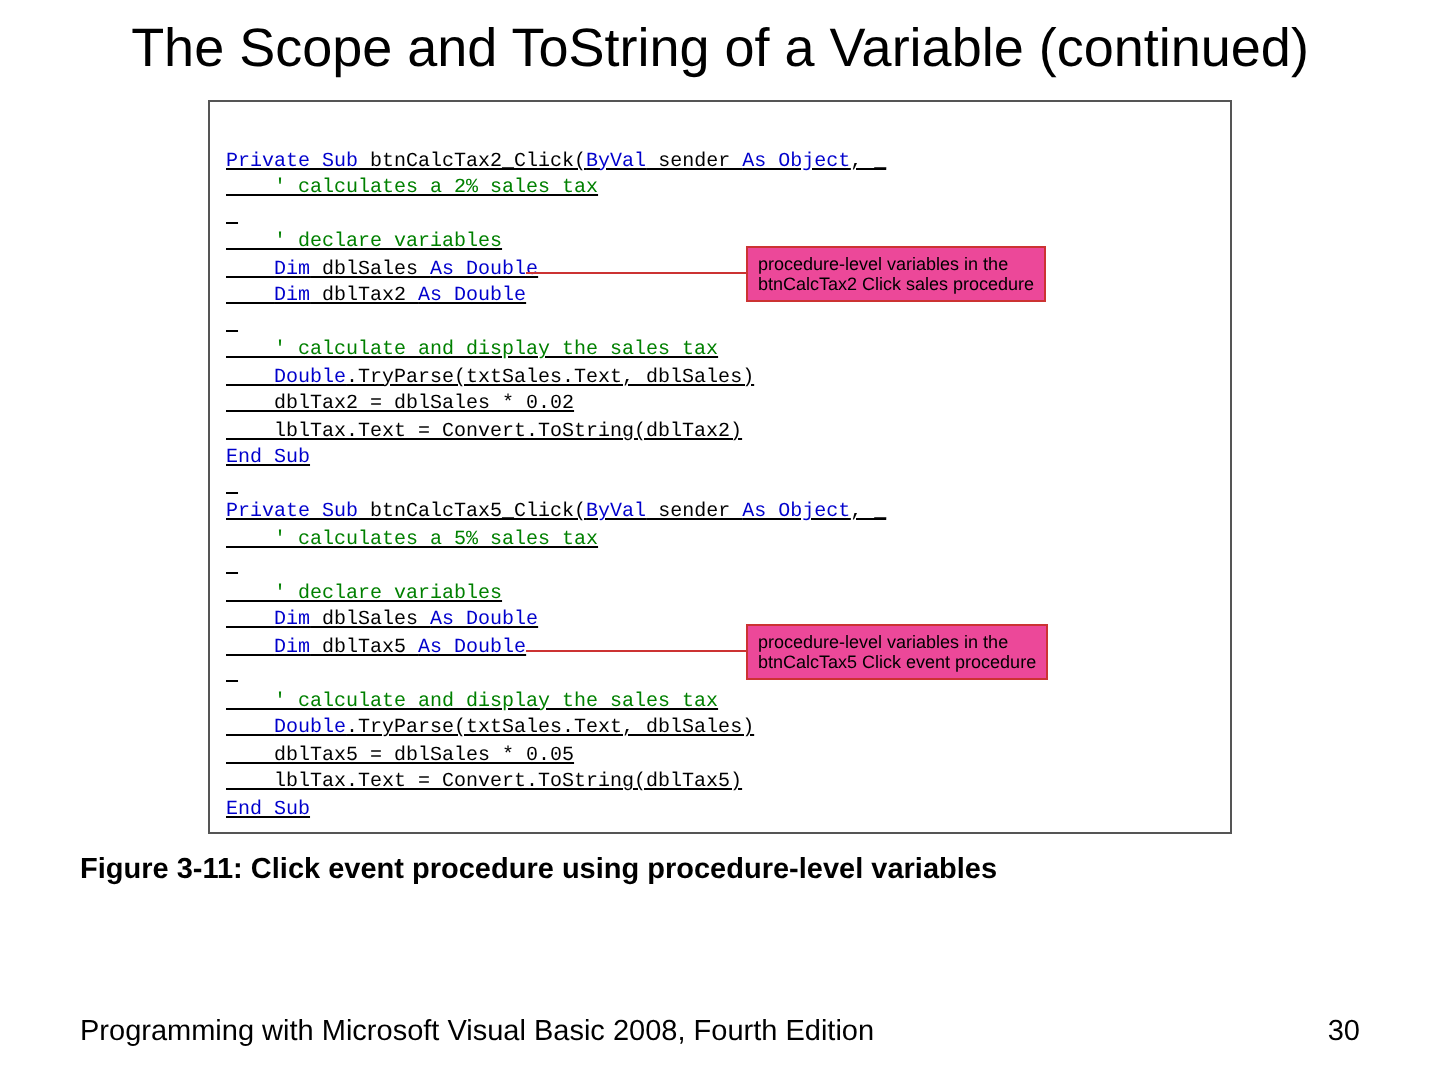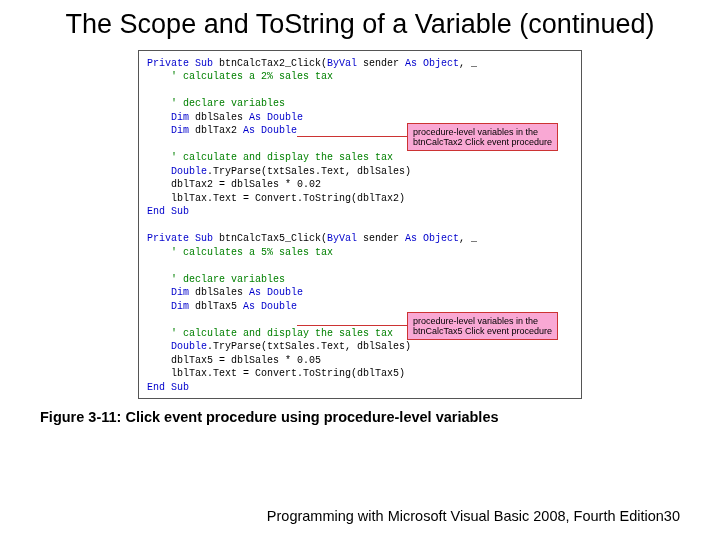--- a/index.html
+++ b/index.html
@@ -15,36 +15,37 @@
   }
   .slide-title {
     text-align: center;
     font-size: 27px;
     font-weight: 400;
     margin: 8px 40px 8px 40px;
     line-height: 1.25;
   }
   .code-frame {
     margin: 4px auto 4px auto;
-    width: 444px;
+    width: 512px;
     border: 1px solid #555;
-    padding: 6px 8px 4px 8px;
+    padding: 24px 8px 4px 8px;
     position: relative;
     font-family: "Courier New", Courier, monospace;
     font-size: 10px;
     line-height: 1.35;
     box-sizing: border-box;
+    text-decoration: underline;
   }
   .code-line { white-space: pre; }
   .kw { color: #0000cc; }
   .cm { color: #008000; }
   .callout-box {
     position: absolute;
     border: 1px solid #cc3333;
-    background: #f9a8d4;
+    background: #ec4899;
     font-family: Arial, Helvetica, sans-serif;
     font-size: 9px;
     line-height: 1.15;
     padding: 3px 5px;
     color: #000;
   }
   .callout-line {
     position: absolute;
     height: 0;
     border-top: 1px solid #cc3333;
@@ -54,21 +55,21 @@
     font-size: 14.5px;
     font-weight: 700;
     margin: 10px 40px 0 40px;
   }
   .footer {
     position: absolute;
     bottom: 16px;
     left: 40px;
     right: 40px;
     display: flex;
-    justify-content: flex-end;
+    justify-content: space-between;
     font-size: 14.5px;
   }
 </style>
 </head>
 <body>
 
 <div class="slide-title">The Scope and ToString of a Variable (continued)</div>
 
 <div class="code-frame">
 
@@ -95,21 +96,21 @@
   <div class="code-line"> </div>
   <div class="code-line cm">    ' calculate and display the sales tax</div>
   <div class="code-line"><span>    </span><span class="kw">Double</span><span>.TryParse(txtSales.Text, dblSales)</span></div>
   <div class="code-line">    dblTax5 = dblSales * 0.05</div>
   <div class="code-line">    lblTax.Text = Convert.ToString(dblTax5)</div>
   <div class="code-line kw">End Sub</div>
 
   <div class="callout-line" style="top:85px; left:158px; width:110px;"></div>
   <div class="callout-box" style="top:72px; left:268px;">
     <span>procedure-level variables in the</span><br>
-    <span>btnCalcTax2 Click event procedure</span>
+    <span>btnCalcTax2 Click sales procedure</span>
   </div>
 
   <div class="callout-line" style="top:274px; left:158px; width:110px;"></div>
   <div class="callout-box" style="top:261px; left:268px;">
     <span>procedure-level variables in the</span><br>
     <span>btnCalcTax5 Click event procedure</span>
   </div>
 
 </div>
 

